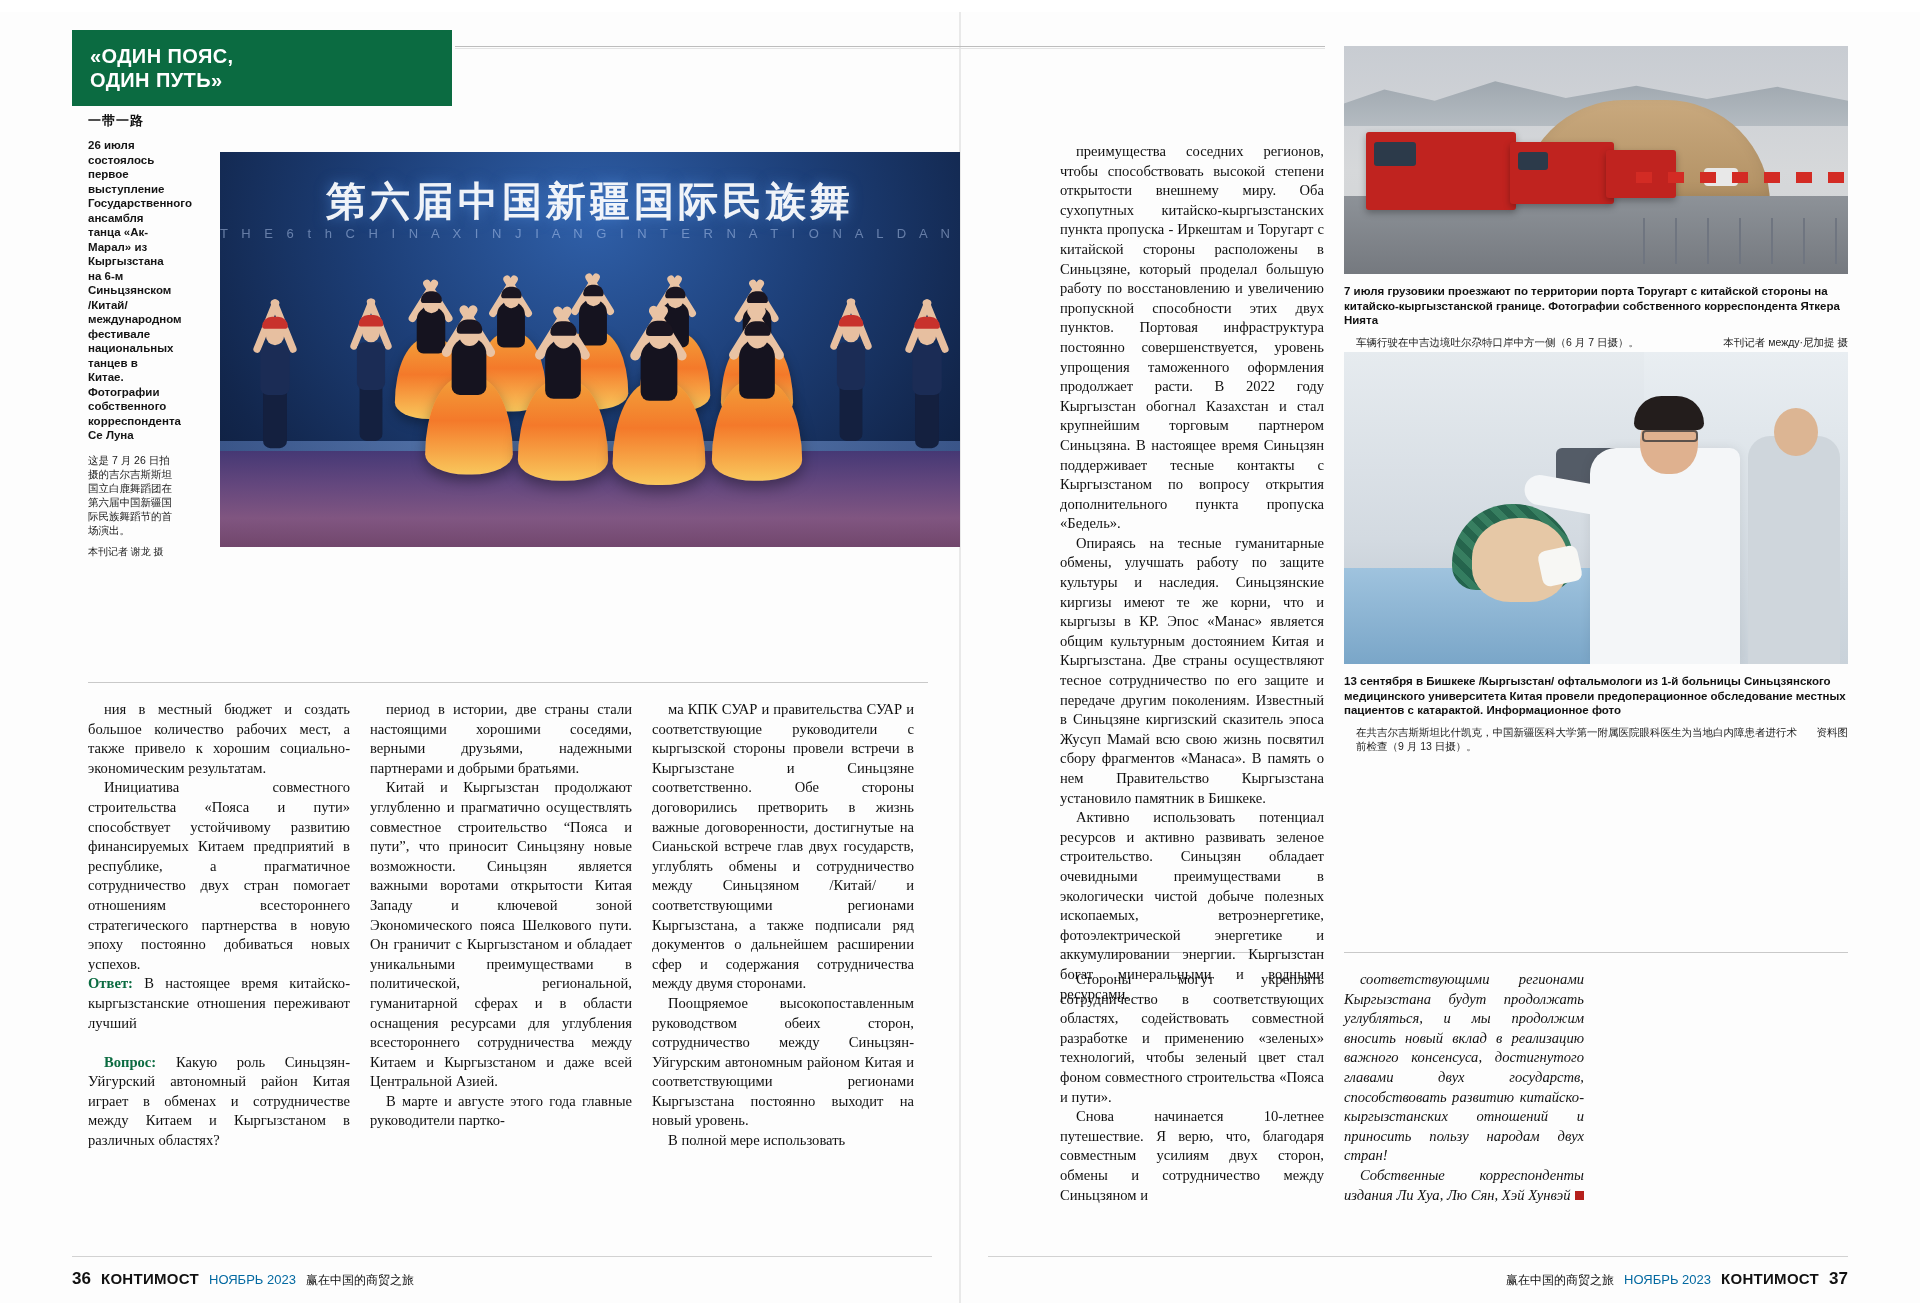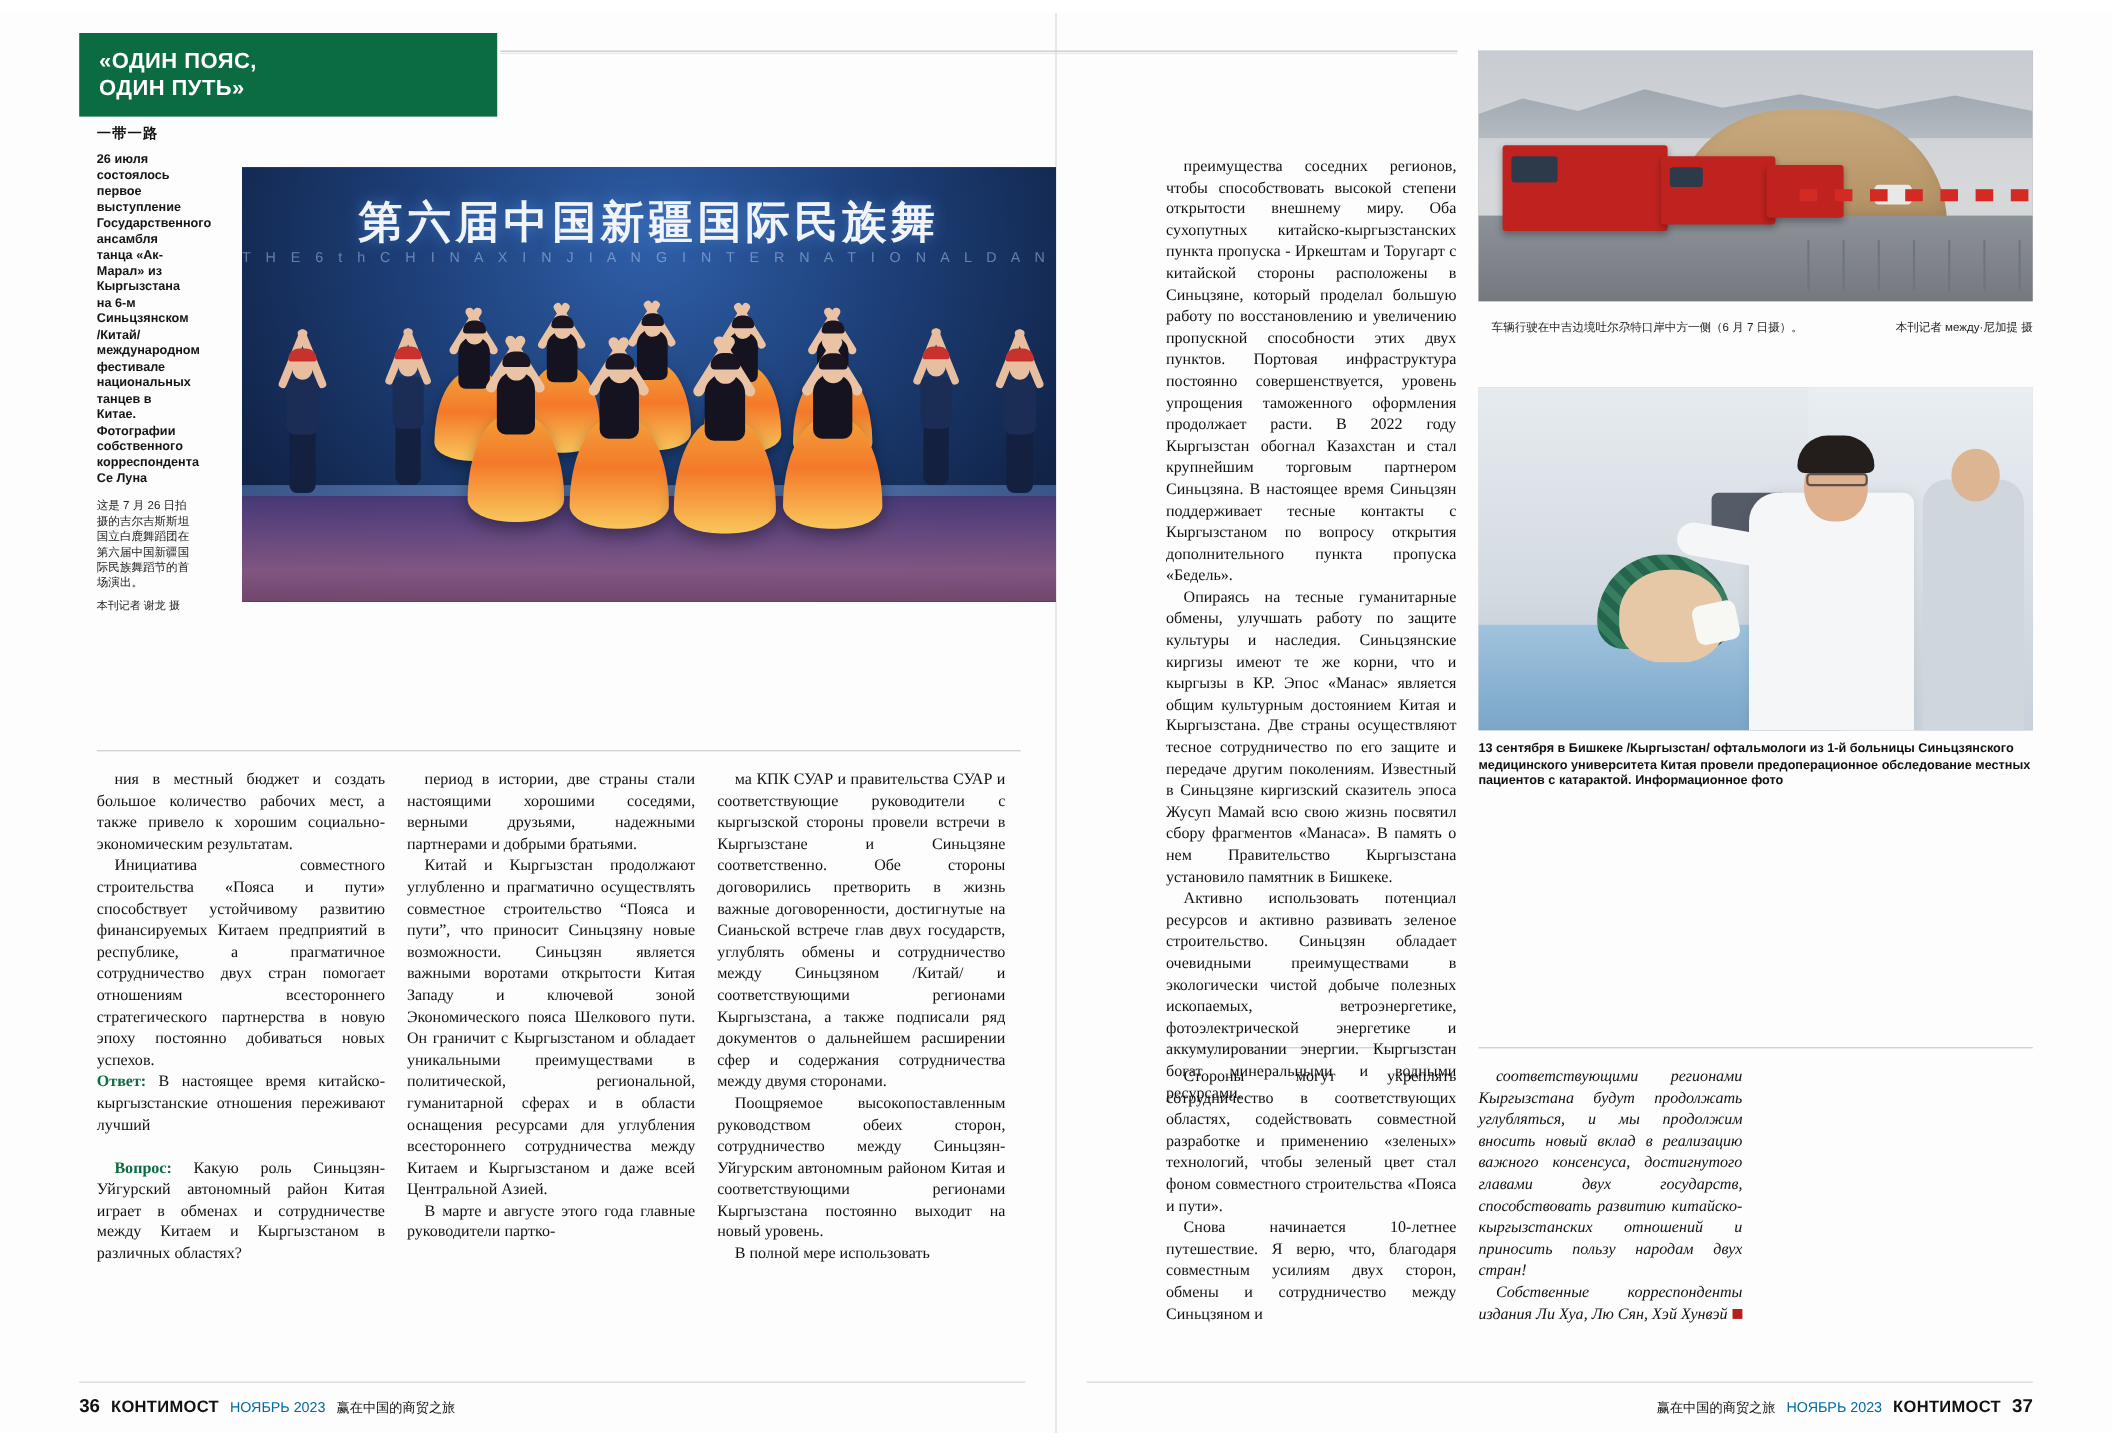--- a/index.html
+++ b/index.html
@@ -582,20 +582,21 @@
       <div class="tr-flag" style="left:136px"></div>
         <div class="tr-pole" style="left:143px"></div>
       <div class="tr-flag" style="left:168px"></div>
         <div class="tr-pole" style="left:175px"></div>
       <div class="tr-flag" style="left:200px"></div>
         <div class="tr-pole" style="left:207px"></div>
     </div>
   </div>
 
   <div class="cap-trucks">
+    <div class="cap-ru">7 июля грузовики проезжают по территории порта Торугарт с китайской стороны на китайско-кыргызстанской границе. Фотографии собственного корреспондента Яткера Нията</div>
     <div class="cap-cn">
       <span class="c-left">车辆行驶在中吉边境吐尔尕特口岸中方一侧（6 月 7 日摄）。</span>
       <span class="c-right">本刊记者 между·尼加提 摄</span>
     </div>
   </div>
 
   <div class="photo-doctor">
     <div class="dr-wall"></div>
     <div class="dr-panel"></div>
     <div class="dr-bed"></div>
@@ -607,20 +608,24 @@
     <div class="dr-assistant-head"></div>
     <div class="dr-doc-coat"></div>
     <div class="dr-arm"></div>
     <div class="dr-doc-head"></div>
     <div class="dr-doc-hair"></div>
     <div class="dr-glasses"></div>
   </div>
 
   <div class="cap-doctor">
     <div class="cap-ru">13 сентября в Бишкеке /Кыргызстан/ офтальмологи из 1-й больницы Синьцзянского медицинского университета Китая провели предоперационное обследование местных пациентов с катарактой. Информационное фото</div>
+    <div class="cap-cn">
+      <span class="c-left">在共吉尔吉斯斯坦比什凯克，中国新疆医科大学第一附属医院眼科医生为当地白内障患者进行术前检查（9 月 13 日摄）。</span>
+      <span class="c-right">资料图</span>
+    </div>
   </div>
 
   <div class="hr-left"></div>
   <div class="hr-mid"></div>
   <div class="hr-right"></div>
 
   <div class="col c1">
     <p class="first">ния в местный бюджет и создать большое количество рабочих мест, а также привело к хорошим социально-экономическим результатам.</p>
     <p>Инициатива совместного строительства «Пояса и пути» способствует устойчивому развитию финансируемых Китаем предприятий в республике, а прагматичное сотрудничество двух стран помогает отношениям всестороннего стратегического партнерства в новую эпоху постоянно добиваться новых успехов.</p>
     <p style="text-indent:0;">

